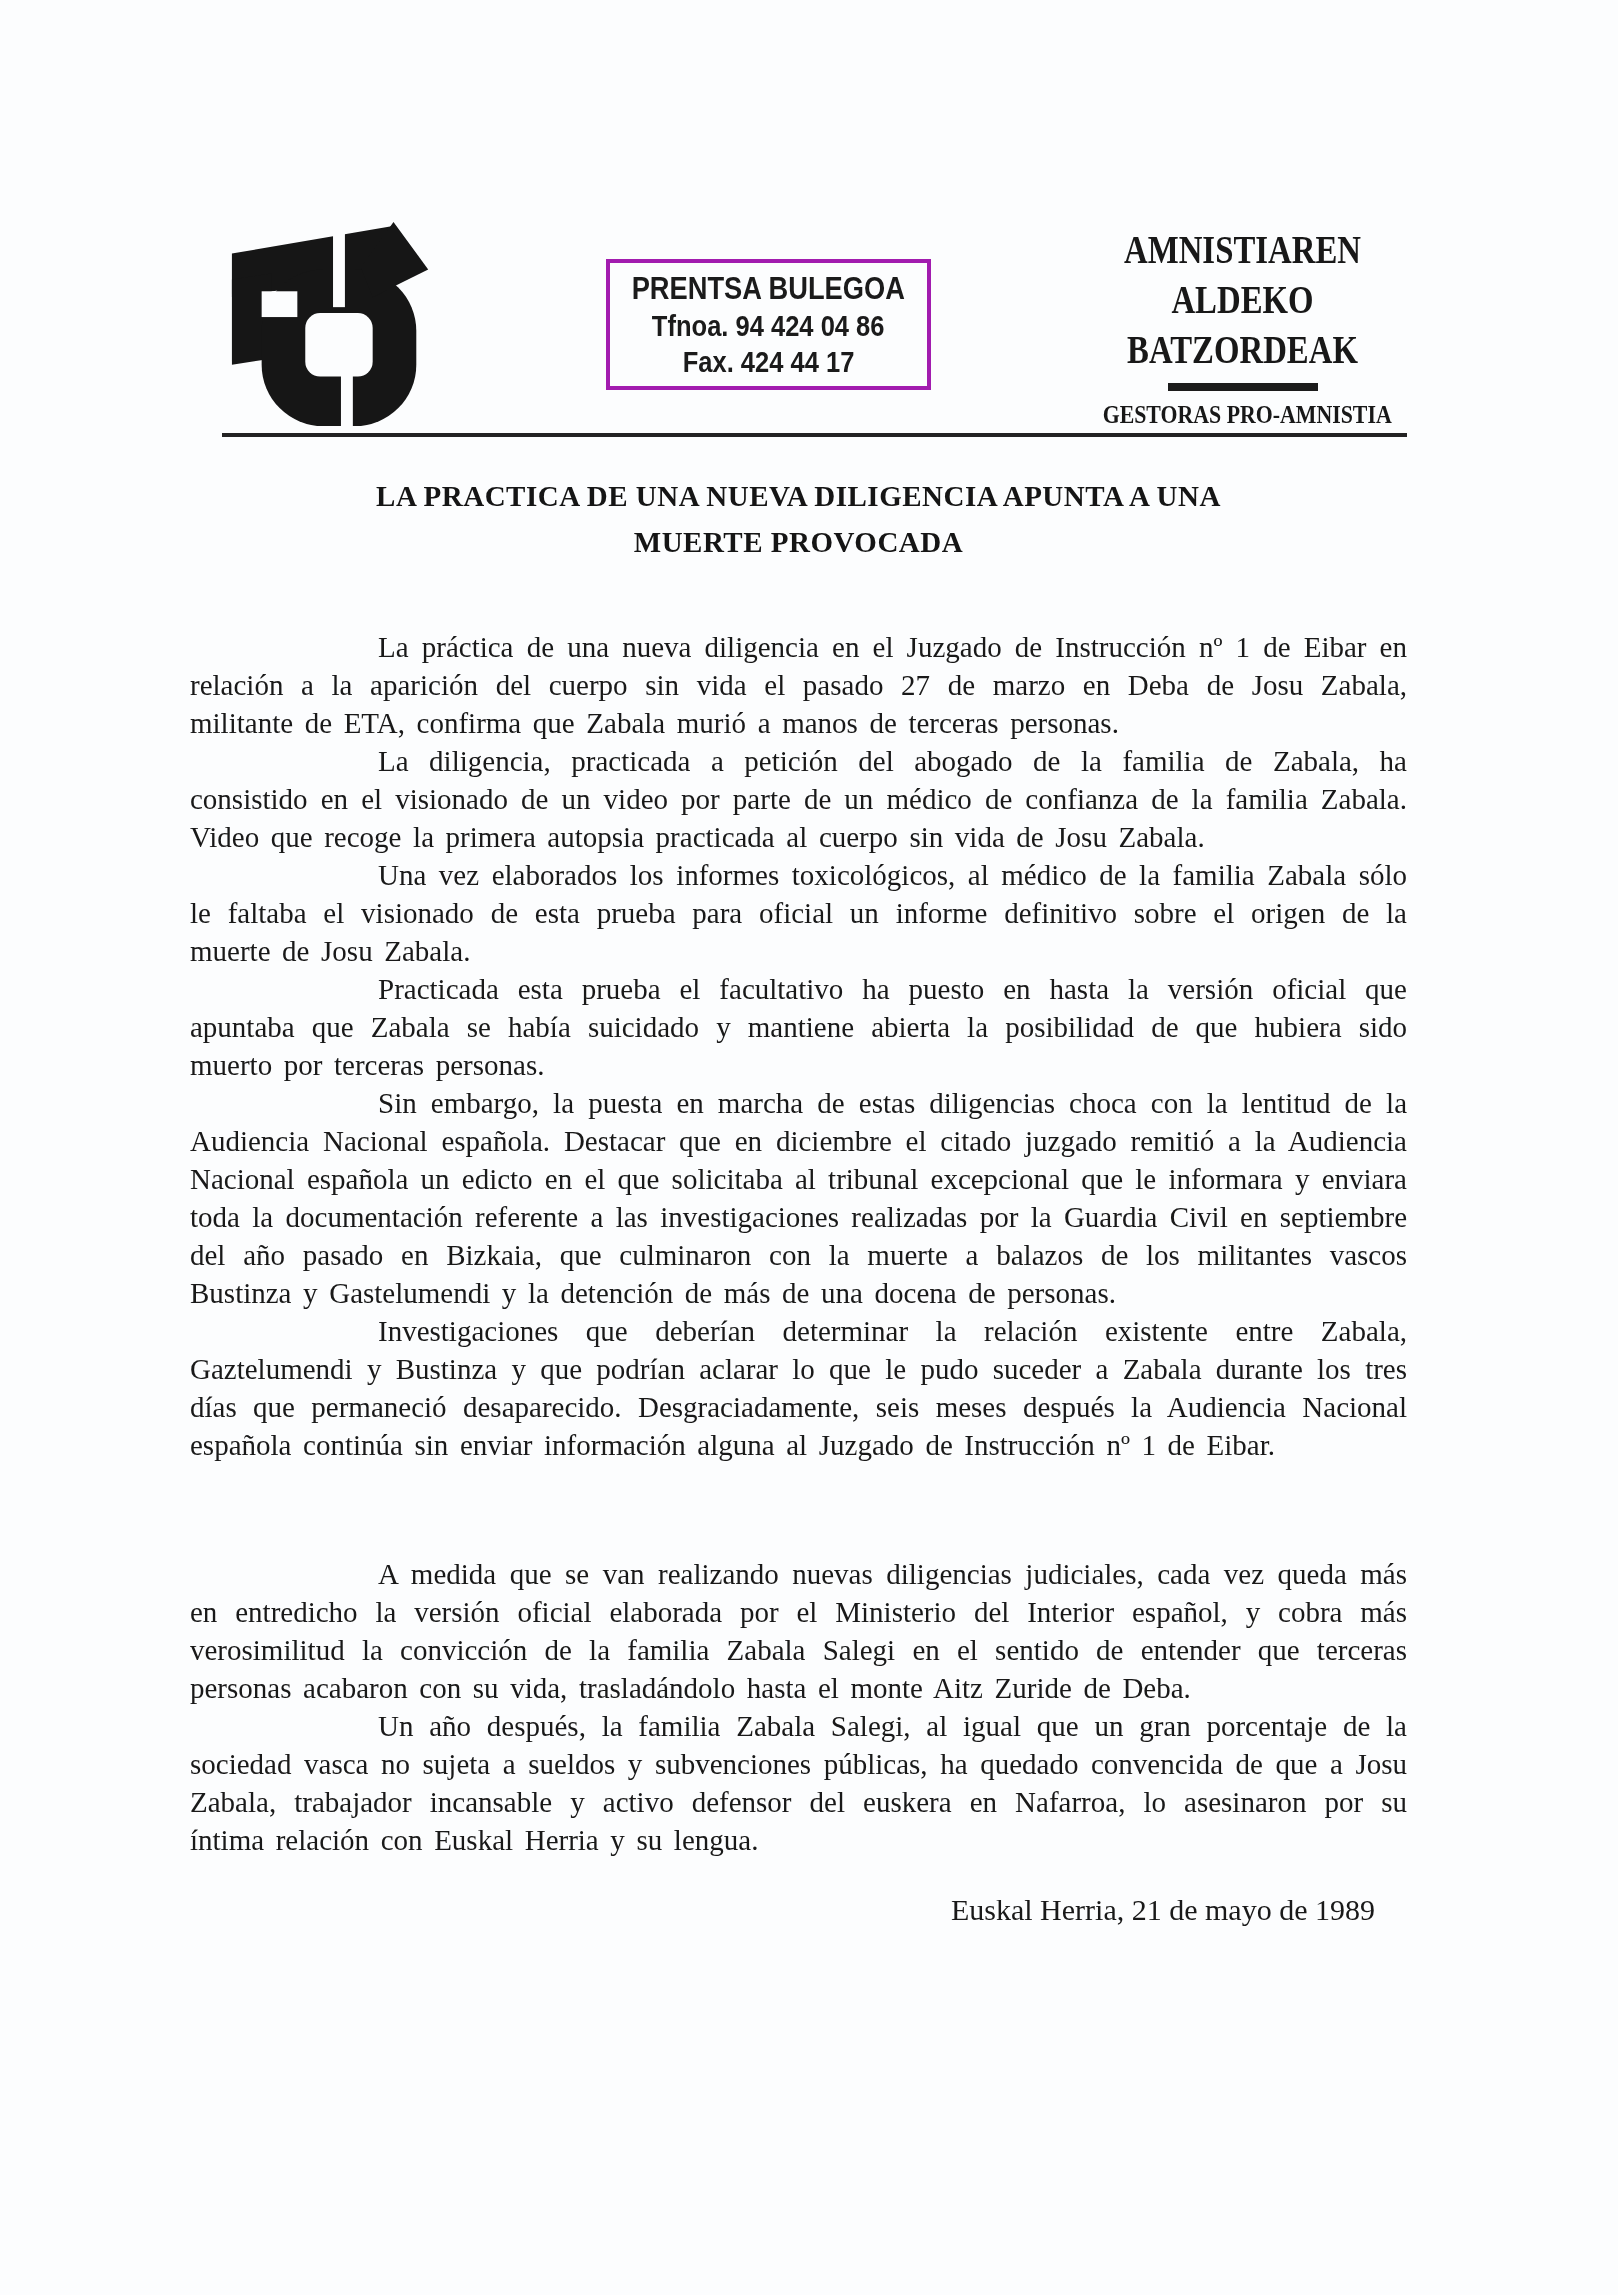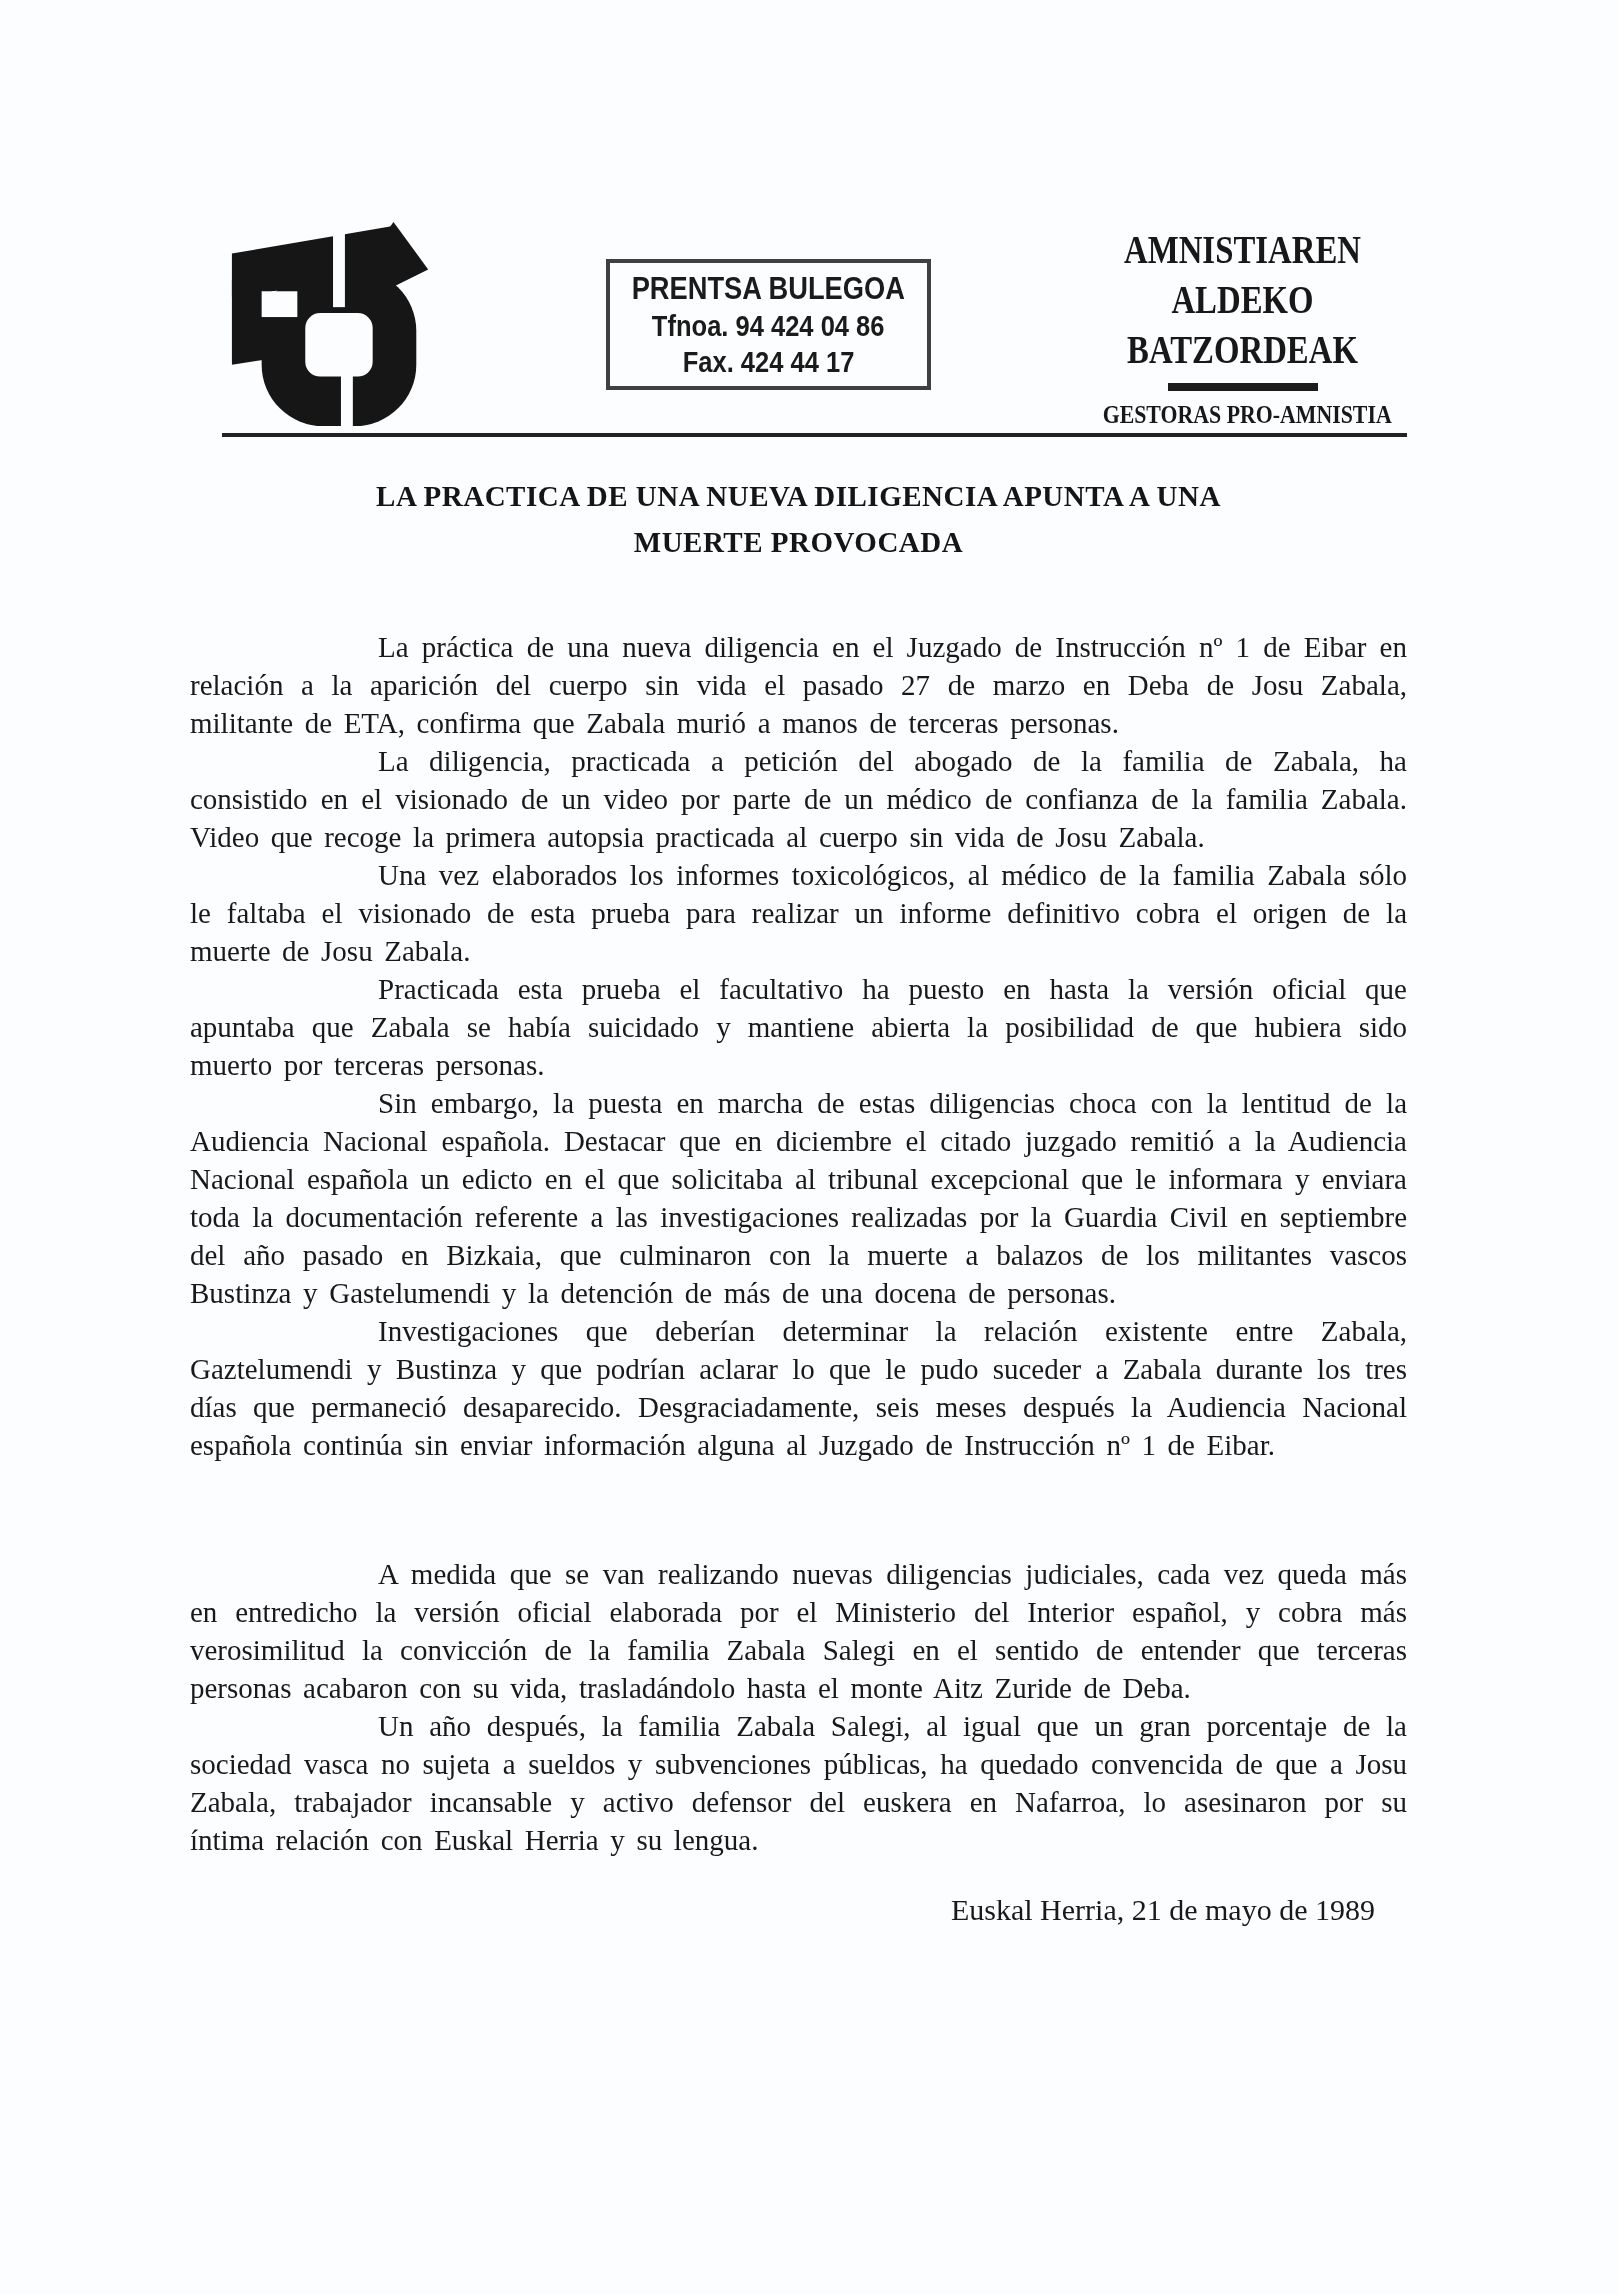--- a/index.html
+++ b/index.html
@@ -19,21 +19,21 @@
     position: absolute;
     left: 214px; top: 210px;
     width: 244px; height: 228px;
   }
   .logo-wrap svg { width: 100%; height: 100%; }
 
   .contact-box {
     position: absolute;
     left: 606px; top: 259px;
     width: 325px; height: 131px;
-    border: 4px solid #404040;
+    border: 4px solid #a21caf;
     display: flex; flex-direction: column;
     justify-content: center; align-items: center;
     font-family: "Liberation Sans", sans-serif;
     font-weight: bold;
     color: #1b1b1b;
   }
   .contact-line1 { font-size: 31px; line-height: 38px; transform: scaleX(0.88); white-space: nowrap; }
   .contact-line2, .contact-line3 { font-size: 29px; line-height: 36px; transform: scaleX(0.88); white-space: nowrap; }
 
   .org-block {
@@ -145,21 +145,21 @@
   <div class="doc">
     <div class="doc-title">
       <div>LA PRACTICA DE UNA NUEVA DILIGENCIA APUNTA A UNA</div>
       <div>MUERTE PROVOCADA</div>
     </div>
 
     <div class="body-text">
 
     <p class="para">La práctica de una nueva diligencia en el Juzgado de Instrucción nº 1 de Eibar en relación a la aparición del cuerpo sin vida el pasado 27 de marzo en Deba de Josu Zabala, militante de ETA, confirma que Zabala murió a manos de terceras personas.</p>
         <p class="para">La diligencia, practicada a petición del abogado de la familia de Zabala, ha consistido en el visionado de un video por parte de un médico de confianza de la familia Zabala. Video que recoge la primera autopsia practicada al cuerpo sin vida de Josu Zabala.</p>
-        <p class="para">Una vez elaborados los informes toxicológicos, al médico de la familia Zabala sólo le faltaba el visionado de esta prueba para realizar un informe definitivo cobra el origen de la muerte de Josu Zabala.</p>
+        <p class="para">Una vez elaborados los informes toxicológicos, al médico de la familia Zabala sólo le faltaba el visionado de esta prueba para oficial un informe definitivo sobre el origen de la muerte de Josu Zabala.</p>
         <p class="para">Practicada esta prueba el facultativo ha puesto en hasta la versión oficial que apuntaba que Zabala se había suicidado y mantiene abierta la posibilidad de que hubiera sido muerto por terceras personas.</p>
         <p class="para">Sin embargo, la puesta en marcha de estas diligencias choca con la lentitud de la Audiencia Nacional española. Destacar que en diciembre el citado juzgado remitió a la Audiencia Nacional española un edicto en el que solicitaba al tribunal excepcional que le informara y enviara toda la documentación referente a las investigaciones realizadas por la Guardia Civil en septiembre del año pasado en Bizkaia, que culminaron con la muerte a balazos de los militantes vascos Bustinza y Gastelumendi y la detención de más de una docena de personas.</p>
         <p class="para">Investigaciones que deberían determinar la relación existente entre Zabala, Gaztelumendi y Bustinza y que podrían aclarar lo que le pudo suceder a Zabala durante los tres días que permaneció desaparecido. Desgraciadamente, seis meses después la Audiencia Nacional española continúa sin enviar información alguna al Juzgado de Instrucción nº 1 de Eibar.</p>
         <p class="para gap-before">A medida que se van realizando nuevas diligencias judiciales, cada vez queda más en entredicho la versión oficial elaborada por el Ministerio del Interior español, y cobra más verosimilitud la convicción de la familia Zabala Salegi en el sentido de entender que terceras personas acabaron con su vida, trasladándolo hasta el monte Aitz Zuride de Deba.</p>
         <p class="para">Un año después, la familia Zabala Salegi, al igual que un gran porcentaje de la sociedad vasca no sujeta a sueldos y subvenciones públicas, ha quedado convencida de que a Josu Zabala, trabajador incansable y activo defensor del euskera en Nafarroa, lo asesinaron por su íntima relación con Euskal Herria y su lengua.</p>
       </div>
 
     <div class="closing">Euskal Herria, 21 de mayo de 1989</div>
   </div>
 

